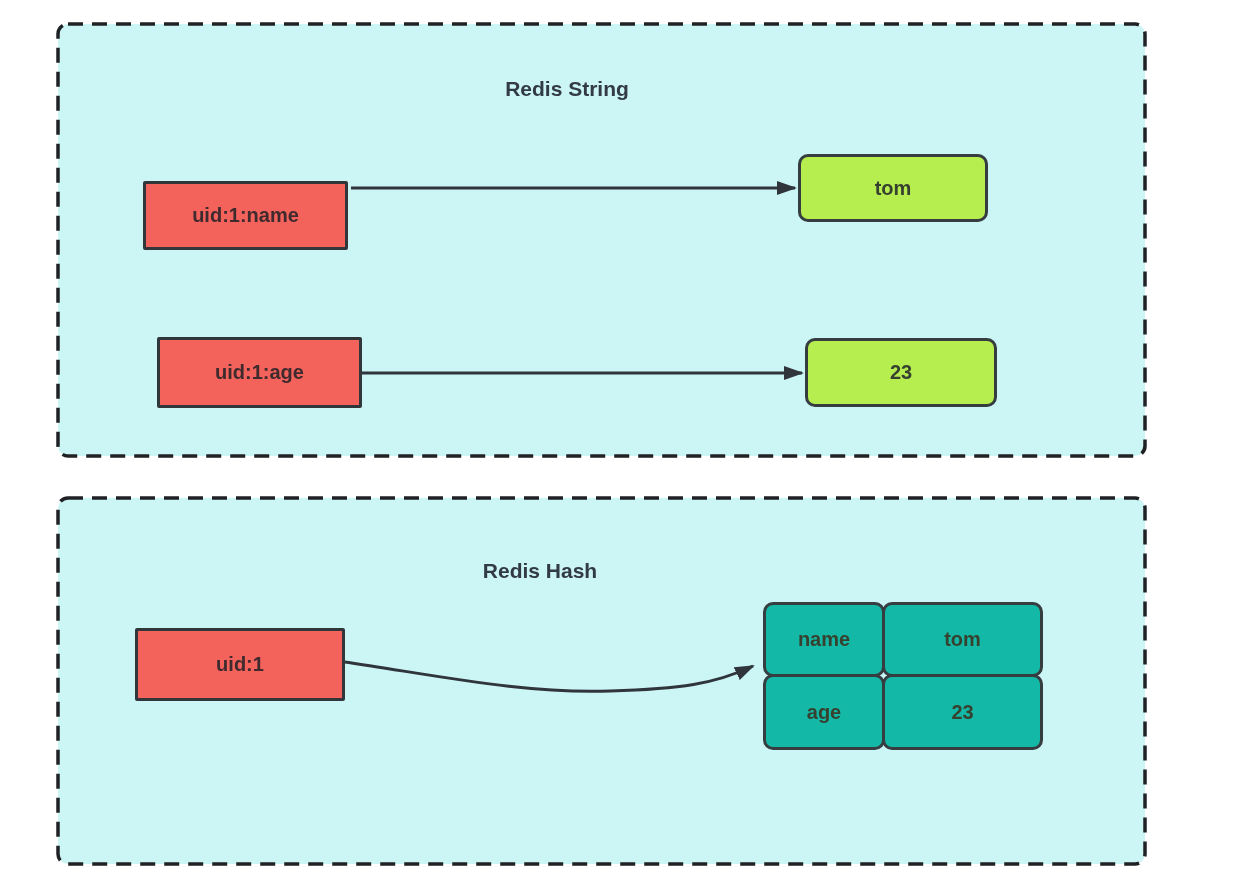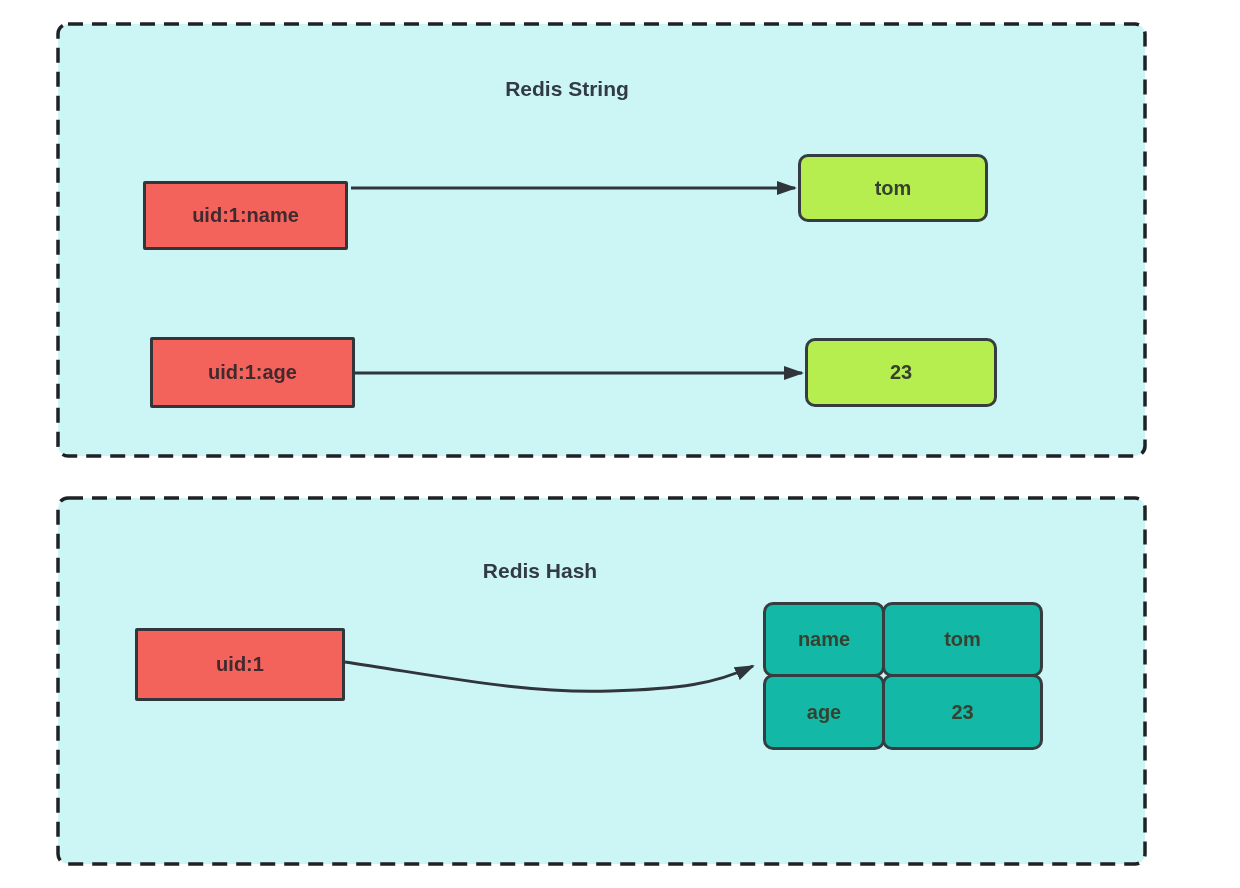--- a/index.html
+++ b/index.html
@@ -82,21 +82,21 @@
 
     <path d="M345,662 C440,676 525,694 610,691 C680,689 715,684 753,666" fill="none" stroke="#2f353a" stroke-width="3" marker-end="url(#arrowhead)"></path>
   </svg>
 
   <div class="panel-title" style="left:567px; top:77px;">Redis String</div>
 
   <div class="node key-box" style="left:143px; top:153px; width:205px; height:69px;margin-top:28px;">uid:1:name</div>
 
   <div class="node val-box" style="left:798px; top:154px; width:190px; height:68px;">tom</div>
 
-  <div class="node key-box" style="left:150px; top:337px; width:205px; height:71px;">uid:1:age</div>
+  <div class="node key-box" style="left:157px; top:337px; width:205px; height:71px;">uid:1:age</div>
 
   <div class="node val-box" style="left:805px; top:338px; width:192px; height:69px;">23</div>
 
   <div class="panel-title" style="left:540px; top:559px;">Redis Hash</div>
 
   <div class="node key-box" style="left:135px; top:628px; width:210px; height:73px;">uid:1</div>
 
   <div class="node hash-cell" style="left:763px; top:602px; width:122px; height:75px;">name</div>
 
   <div class="node hash-cell" style="left:882px; top:602px; width:161px; height:75px;">tom</div>

